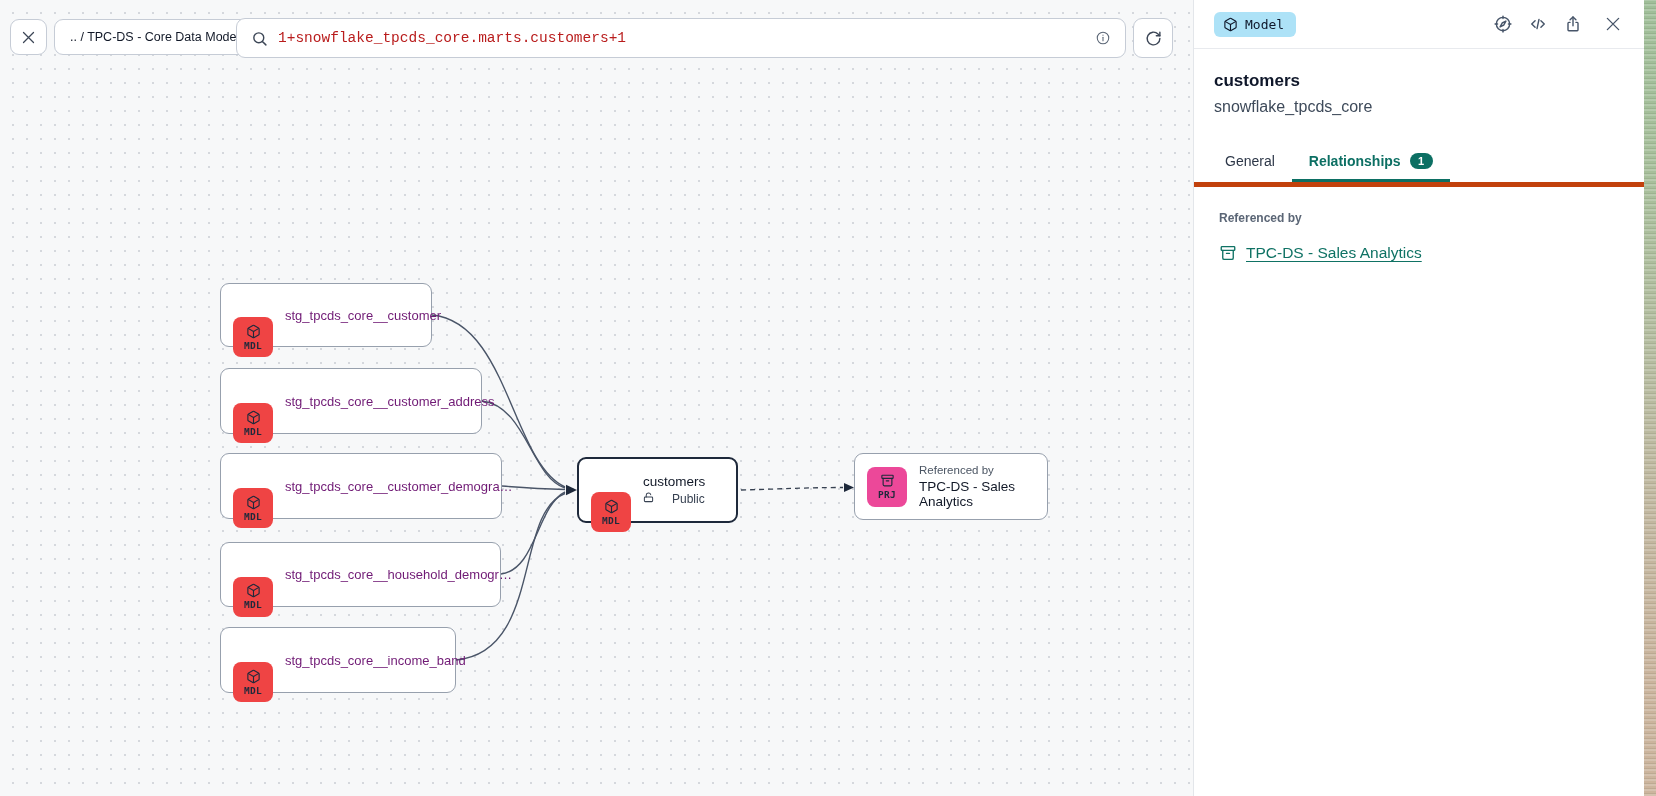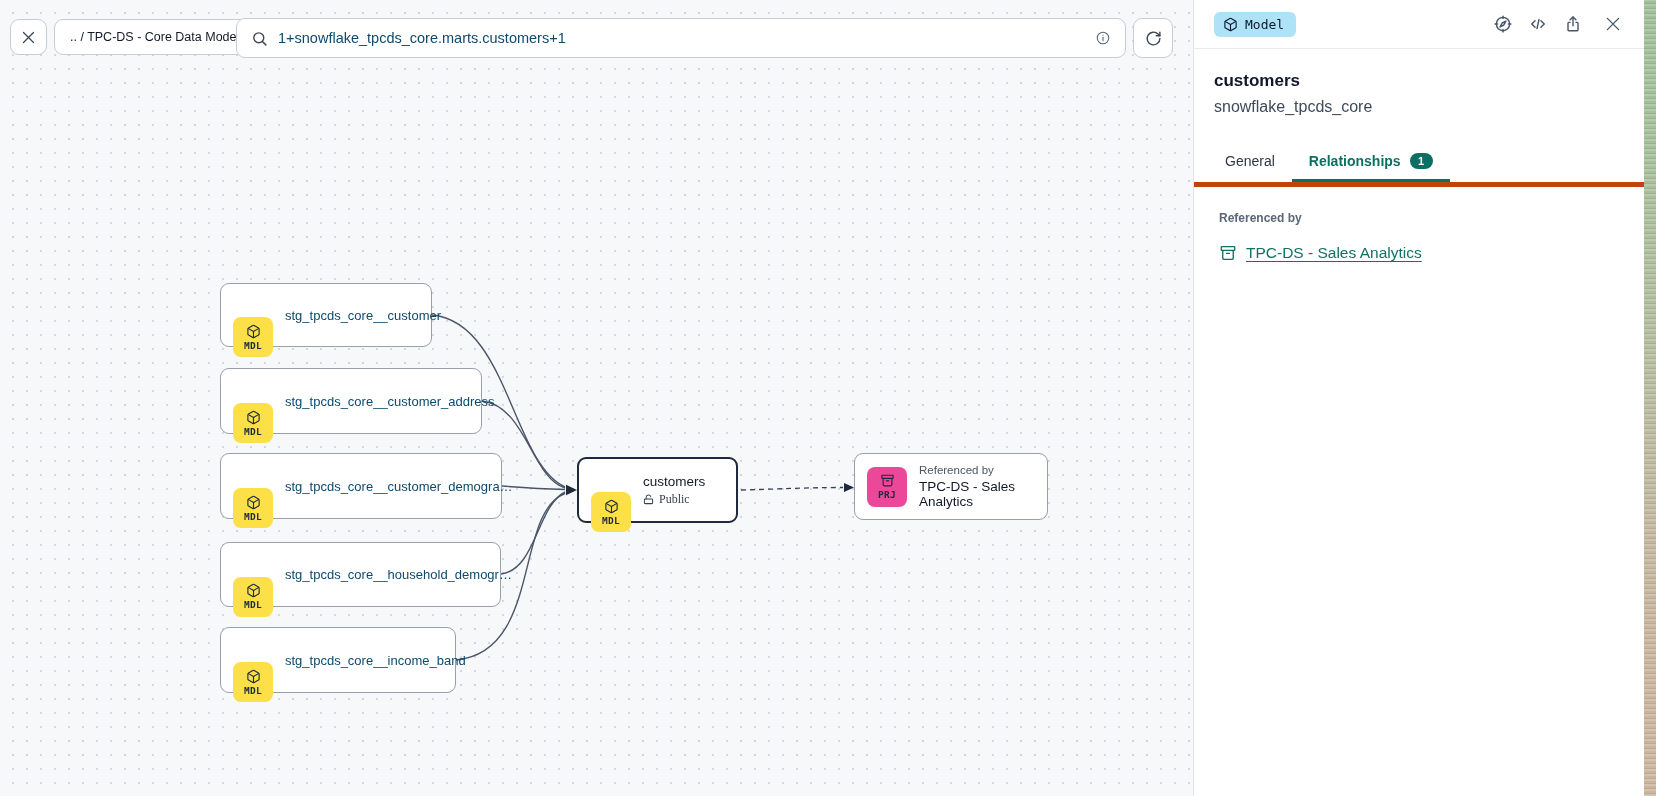--- a/index.html
+++ b/index.html
@@ -16,39 +16,39 @@
   
   .tb-btn { position:absolute; background:#fff; border:1px solid #c6ccd6;
     border-radius:9px; display:flex; align-items:center; justify-content:center;
     color:#3c4656; cursor:pointer; }
   .tb-close { left:10px; top:19px; width:37px; height:36px; }
   .tb-crumb { left:54px; top:19px; height:36px; padding:0 15px;
     font-size:12.5px; color:#111827; white-space:nowrap; }
   .tb-search { left:236px; top:18px; width:890px; height:40px;
     display:flex; align-items:center; gap:10px; padding:0 14px; }
   .tb-search input { border:none; outline:none; flex:1; font-size:14.5px;
-    color:#0c4a6e; background:transparent; font-family:Liberation Sans, sans-serif; }
+    color:#b91c1c; background:transparent; font-family:Liberation Mono, monospace; }
   .tb-refresh { left:1133px; top:18px; width:40px; height:40px; }
 
   
   .node { position:absolute; background:#fff; border:1px solid #97a0ad;
     border-radius:9px; display:flex; align-items:center; gap:12px;
     padding:0 14px 0 12px; cursor:pointer; }
   .node.selected { border:2px solid #1e293b; }
   .nicon { width:40px; height:40px; border-radius:8px; flex:none;
     display:flex; flex-direction:column; align-items:center; justify-content:center;
     color:#1e293b; }
-  .nicon.blue { background:#fde047;margin-top:44px; }
+  .nicon.blue { background:#ef4444;margin-top:44px; }
   .nicon.purple { background:#ec4899; }
   .nicon .tag { font-family:"DejaVu Sans Mono", monospace; font-size:9.5px;
     font-weight:700; line-height:1; margin-top:2px; letter-spacing:.2px; }
-  .nlabel { font-size:13px; color:#0c4a6e; white-space:nowrap; }
+  .nlabel { font-size:13px; color:#701a75; white-space:nowrap; }
   .nstack { display:flex; flex-direction:column; gap:3px; }
   .ntitle { font-size:13.5px; color:#111827; }
-  .nsub { font-size:12px; color:#374151; display:flex; align-items:center; gap:5px;font-family:Liberation Serif, serif; }
+  .nsub { font-size:12px; color:#374151; display:flex; gap:18px; }
   .ncaption { font-size:11.5px; color:#4b5563; }
 
   
   .panel { position:absolute; left:1193px; top:0; width:451px; height:796px;
     background:#fff; border-left:1px solid #e3e6ea; }
   .p-header { height:49px; display:flex; align-items:center;
     justify-content:space-between; padding:0 21px 0 20px;
     border-bottom:1px solid #e8eaee; }
   .badge-model { display:inline-flex; align-items:center; gap:7px;
     background:#ade2f7; color:#0f172a; border-radius:6px; padding:5px 12px 5px 9px;

